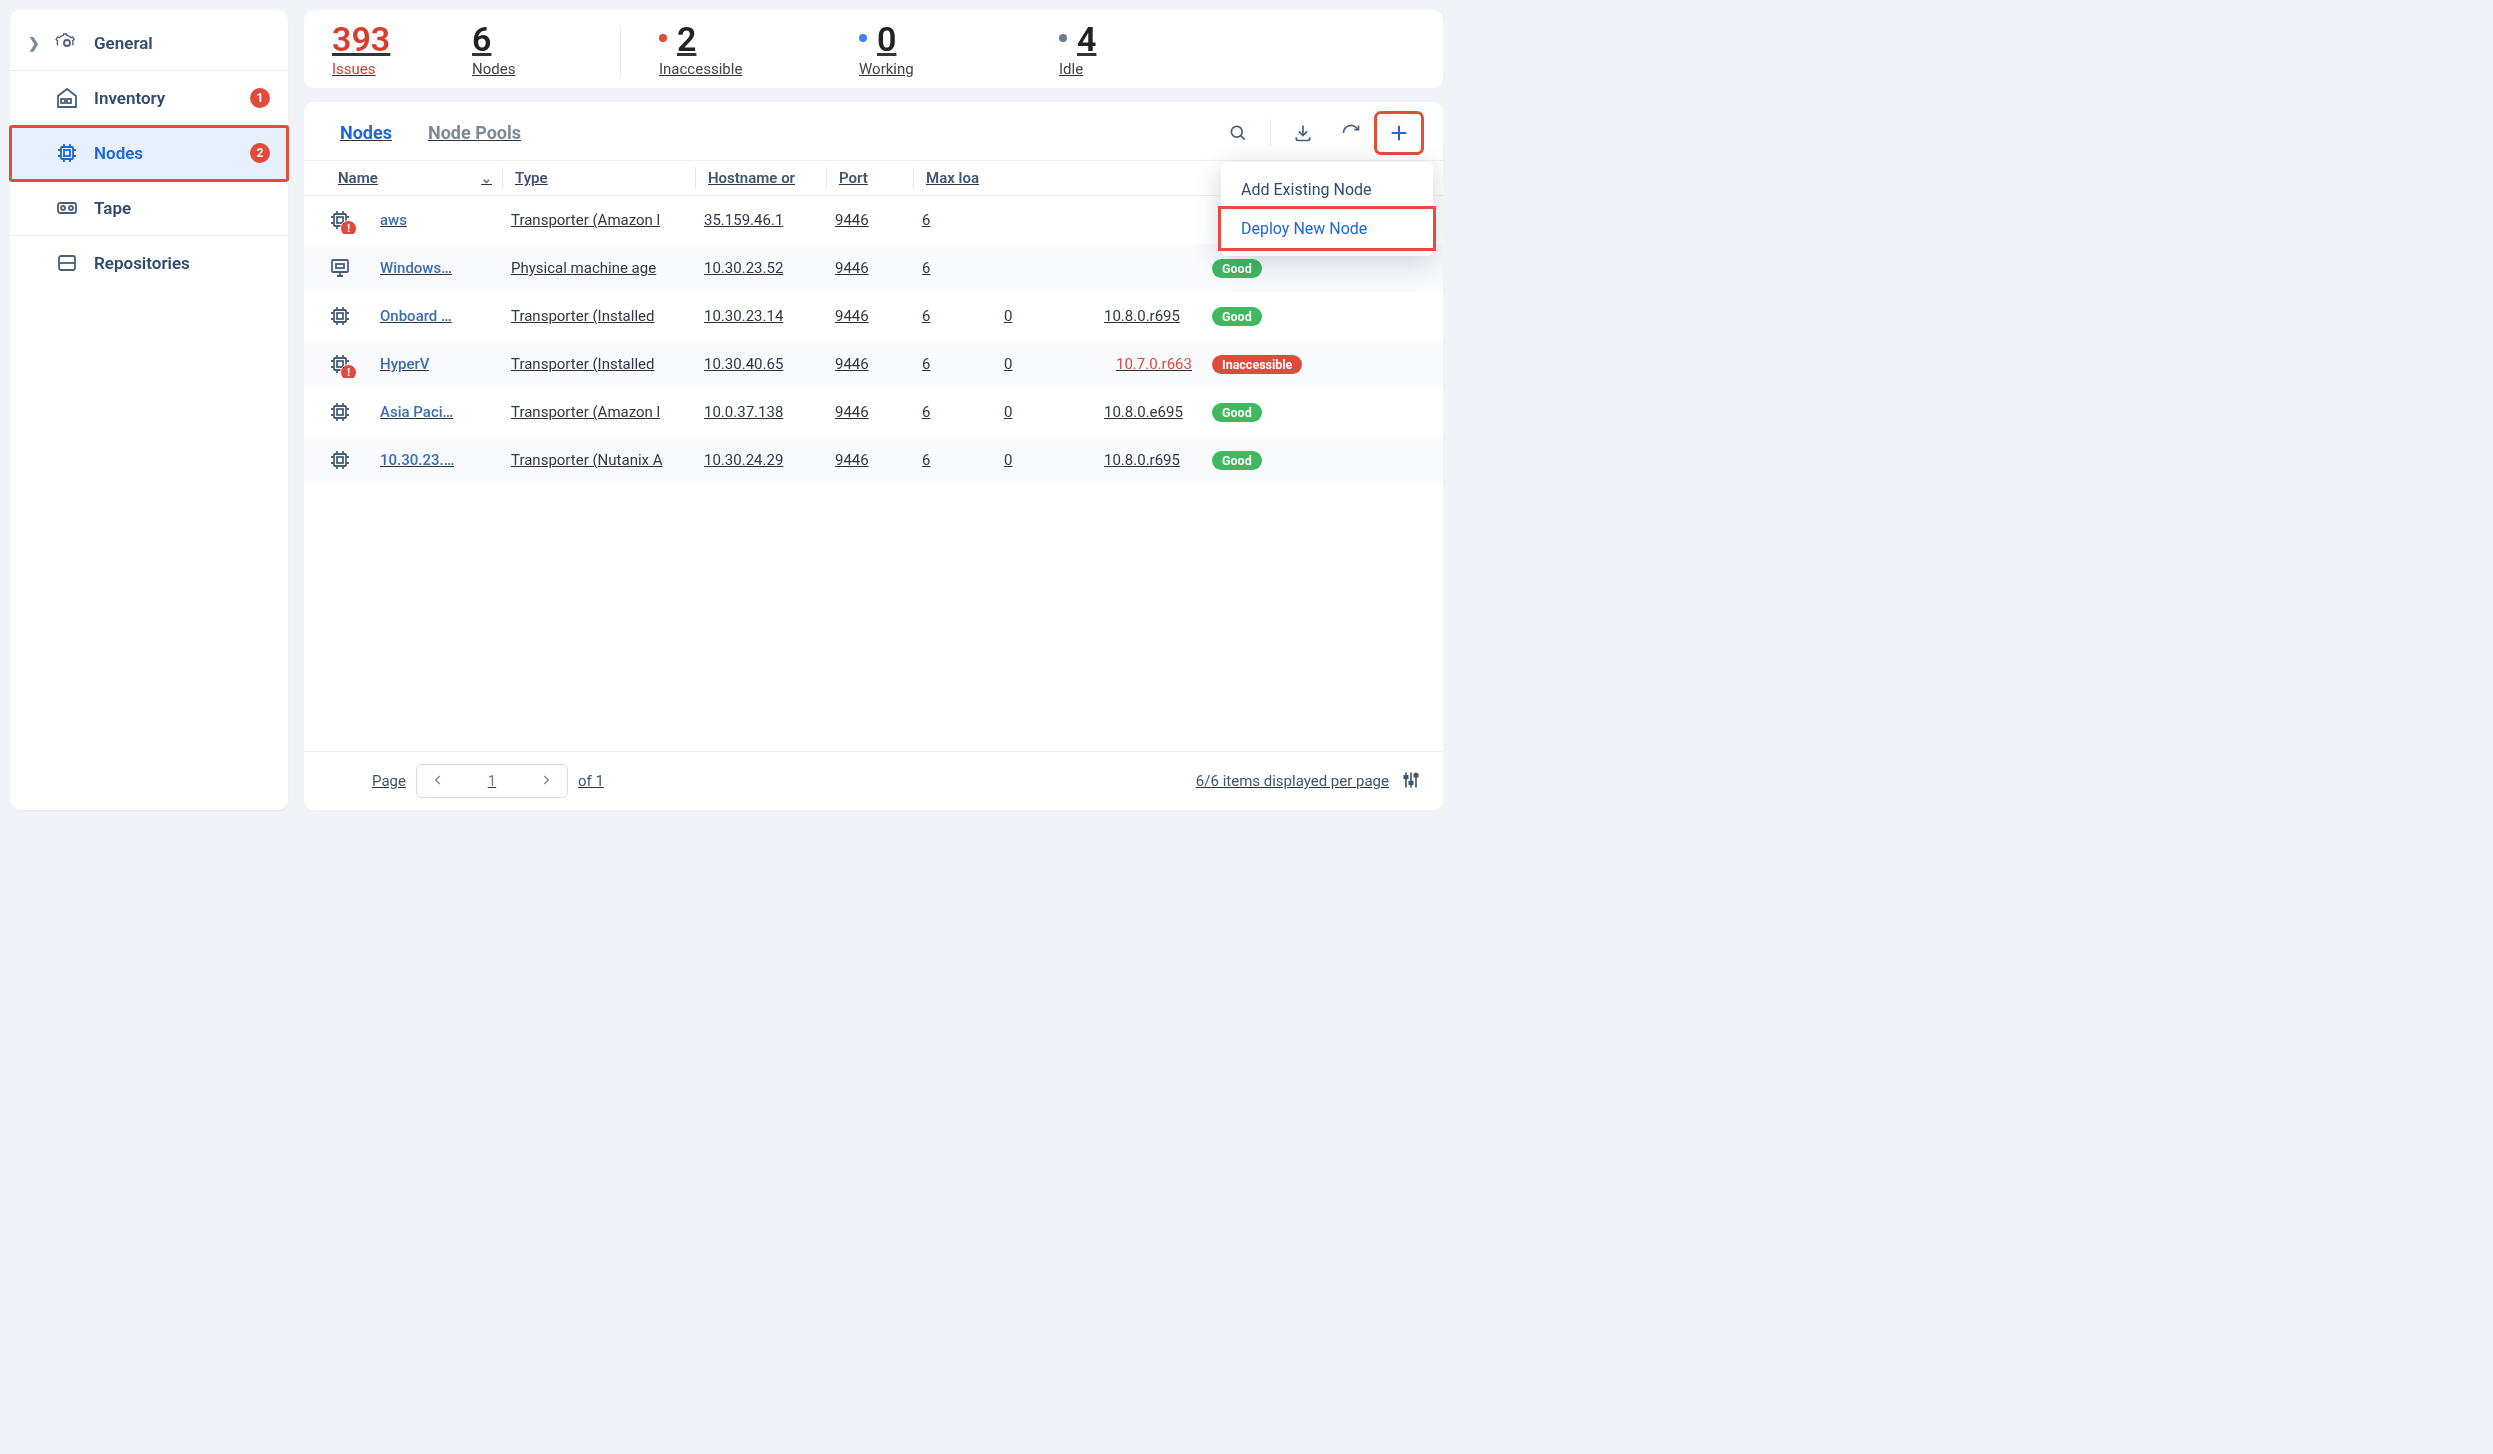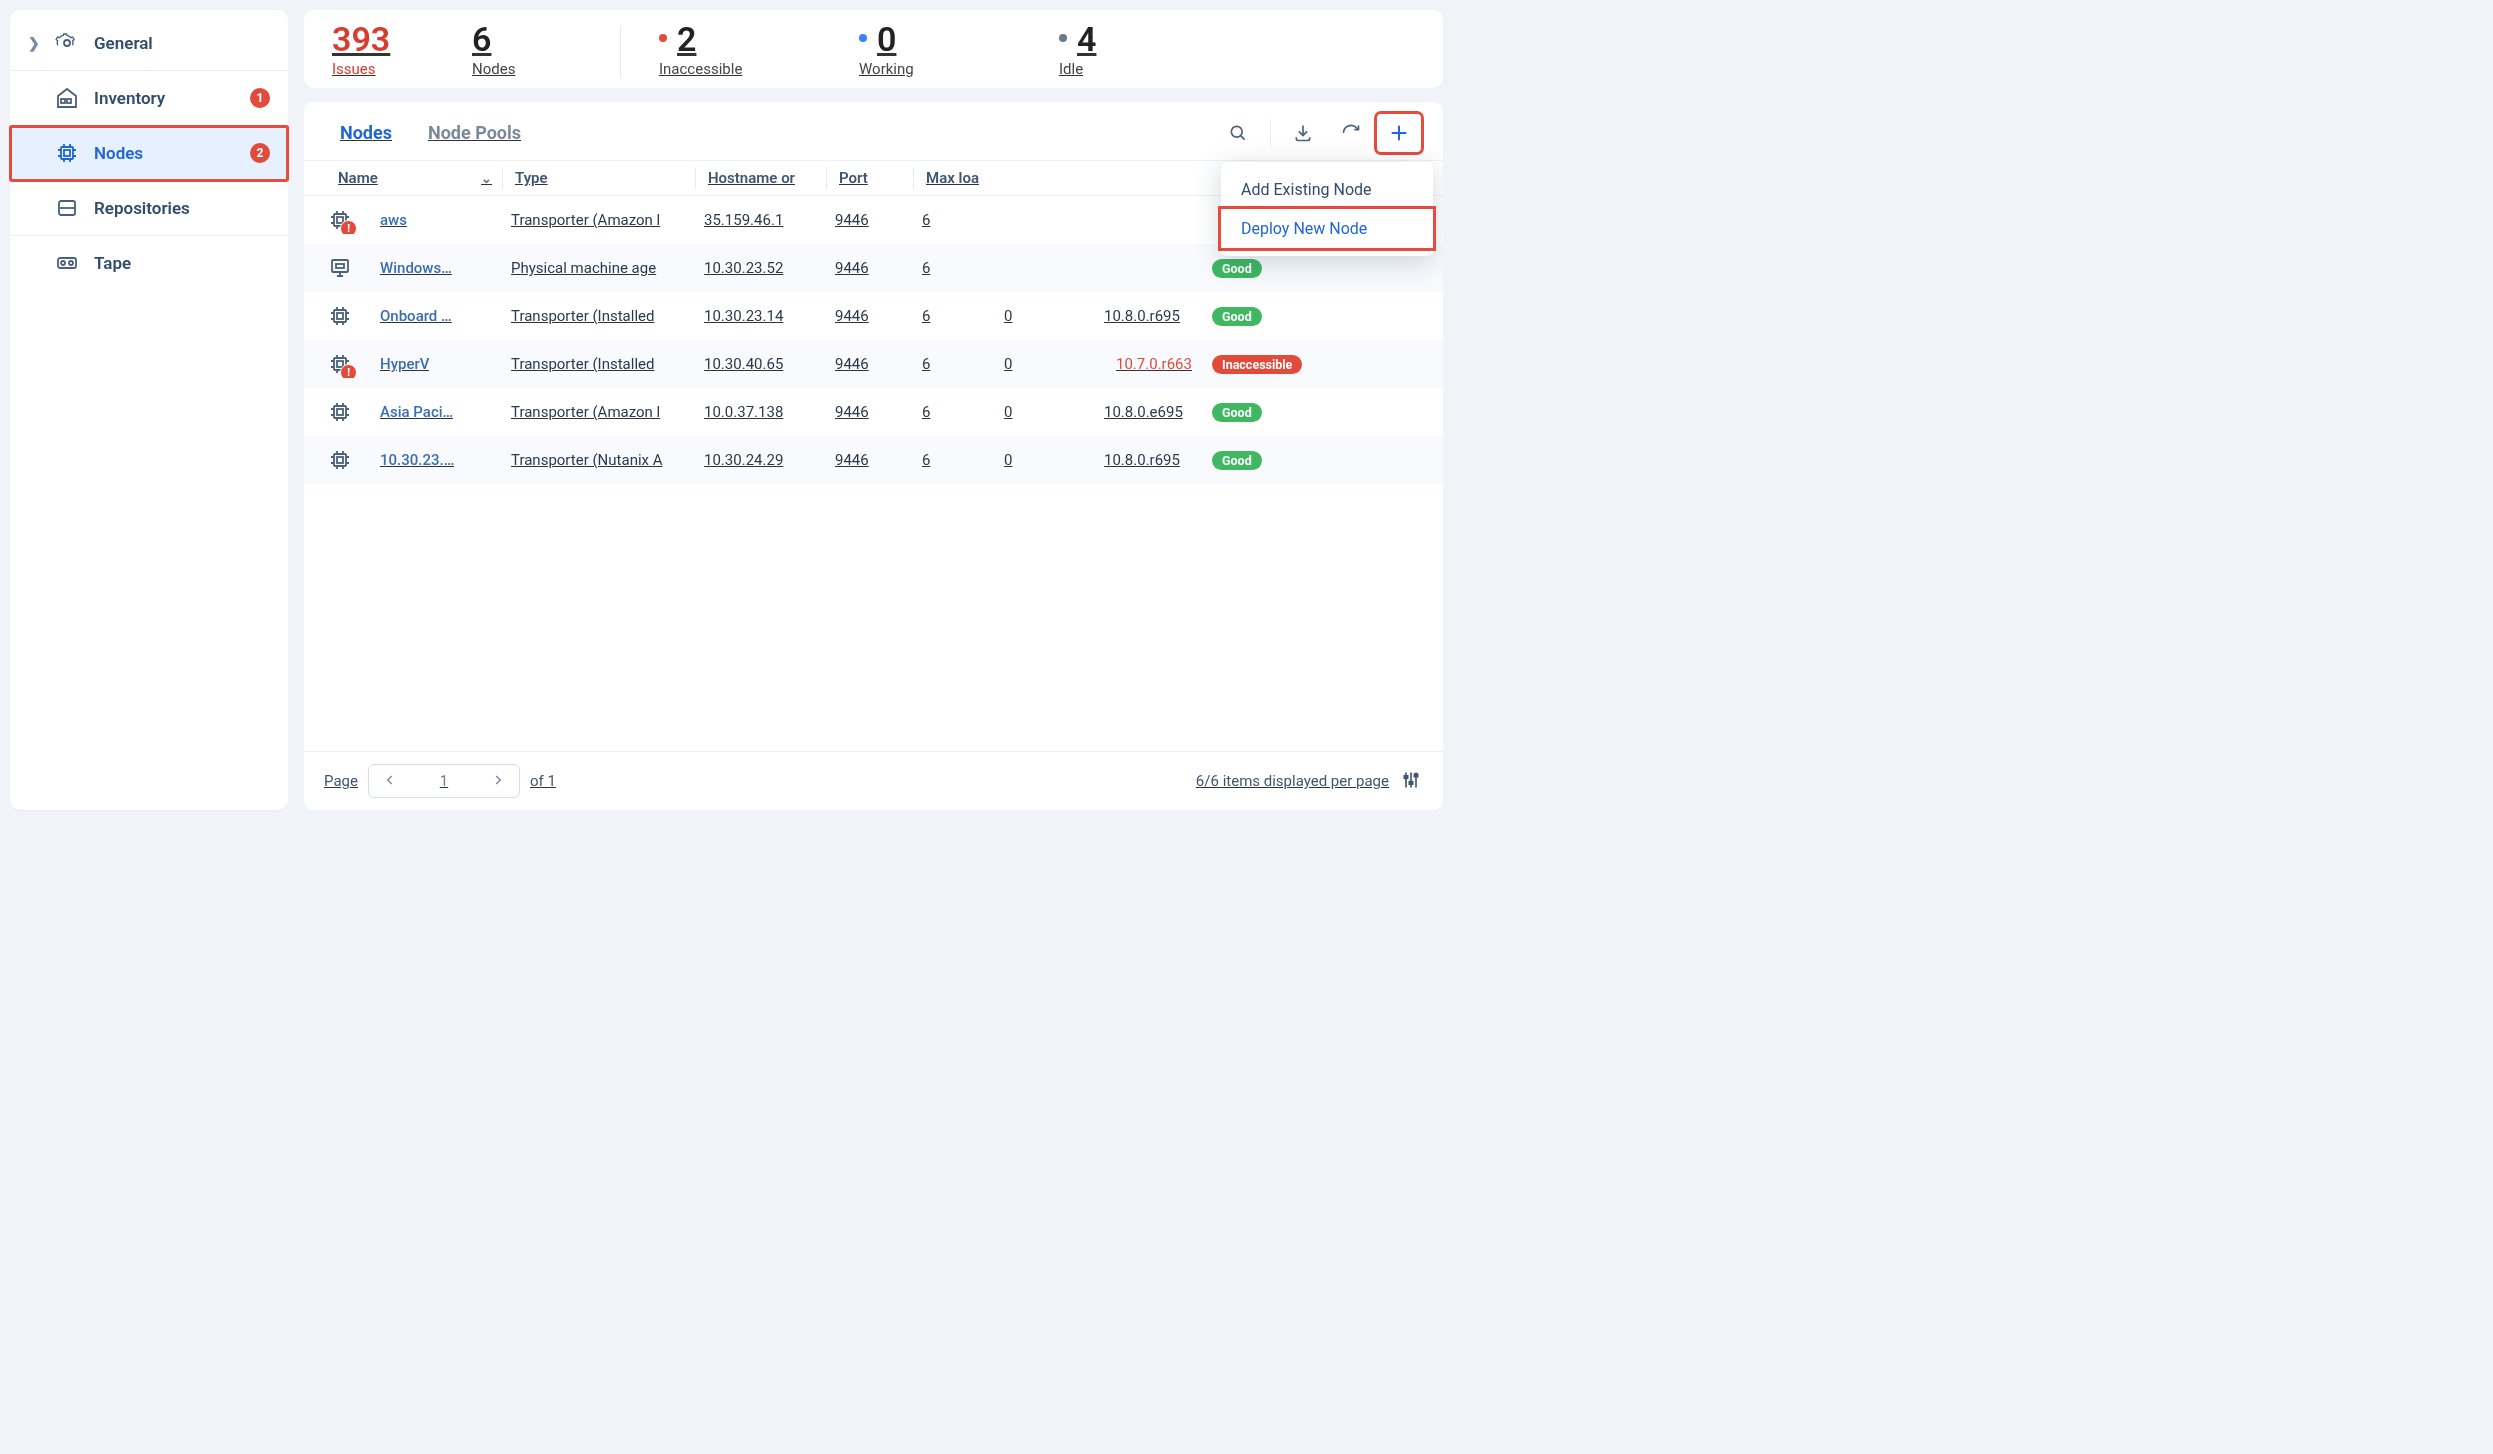--- a/index.html
+++ b/index.html
@@ -180,21 +180,21 @@
   .status-pill.bad { background:#e24a3c; }
   .red-txt { color:#e24a3c;margin-left:12px; }
 
   
   .footer {
     border-top: 1px solid #eceef2;
     padding: 12px 20px;
     display:flex; align-items:center; justify-content:space-between;
     color:#3f5672;
   }
-  .pager { display:flex; align-items:center; gap:10px; }
+  .pager { display:flex; align-items:center; gap:10px;margin-left:48px; }
   .pager .box {
     display:flex; align-items:center; border:1px solid #d6dde7; border-radius:6px;
     background:#fff;
   }
   .pager button {
     background:none; border:none; width:42px; height:32px; cursor:pointer; color:#7b8aa0;
   }
   .pager .pg { width:66px; text-align:center; color:#6f7f93;}
   .footer-right { display:flex; align-items:center; gap:12px;}
   .settings-icn { width:22px; height:22px; cursor:pointer; color:#3f5672; }
@@ -250,36 +250,36 @@
             <path d="M9 3v3M15 3v3M9 18v3M15 18v3M3 9h3M3 15h3M18 9h3M18 15h3"></path>
           </svg>
       </span>
       <span>Nodes</span>
       <span class="side-badge">2</span>
     </div>
     <div class="side-item">
       <span class="chev-spacer"></span>
       <span class="icn">
         <svg width="24" height="24" viewBox="0 0 24 24" fill="none" stroke="currentColor" stroke-width="1.8">
-            <rect x="4" y="5" width="16" height="14" rx="2"></rect>
-            <path d="M4 12h16"></path>
-          </svg>
-      </span>
-      <span>Repositories</span>
-    </div>
-    <div class="side-item">
-      <span class="chev-spacer"></span>
-      <span class="icn">
-        <svg width="24" height="24" viewBox="0 0 24 24" fill="none" stroke="currentColor" stroke-width="1.8">
             <rect x="3" y="7" width="18" height="10" rx="2"></rect>
             <circle cx="8" cy="12" r="2"></circle>
             <circle cx="16" cy="12" r="2"></circle>
           </svg>
       </span>
       <span>Tape</span>
+    </div>
+    <div class="side-item">
+      <span class="chev-spacer"></span>
+      <span class="icn">
+        <svg width="24" height="24" viewBox="0 0 24 24" fill="none" stroke="currentColor" stroke-width="1.8">
+            <rect x="4" y="5" width="16" height="14" rx="2"></rect>
+            <path d="M4 12h16"></path>
+          </svg>
+      </span>
+      <span>Repositories</span>
     </div>
   </div>
 
   <div class="main">
 
     <div class="stats">
       <div class="stat issues">
         <div class="num">393</div>
         <div class="lbl">Issues</div>
       </div>

